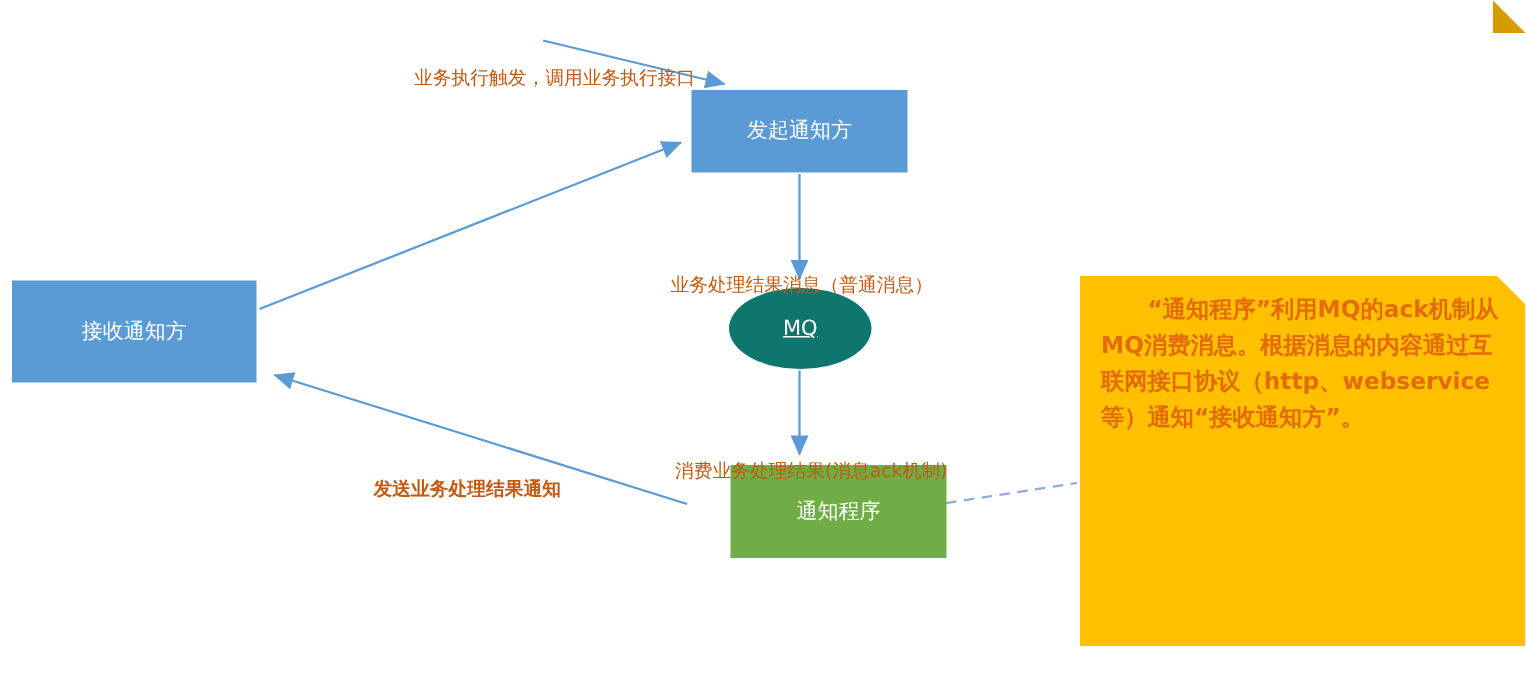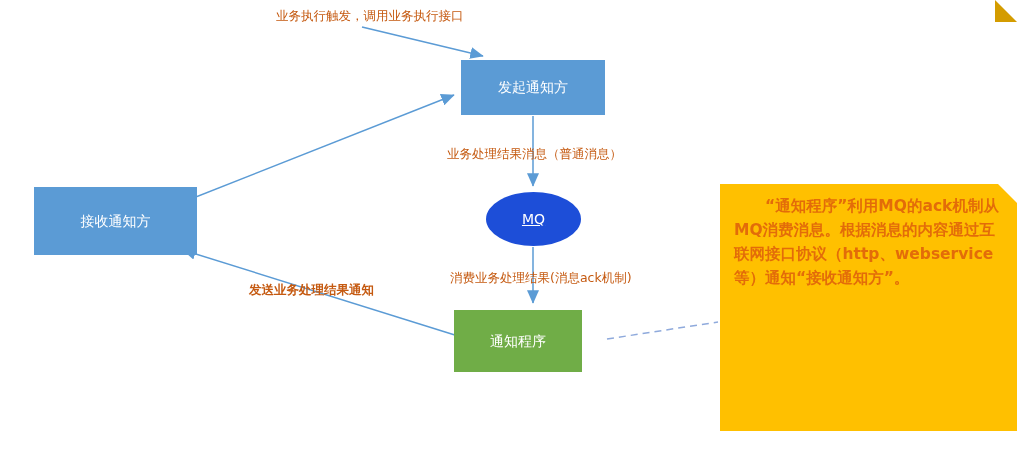--- a/index.html
+++ b/index.html
@@ -39,41 +39,41 @@
   }
   .node-initiator {
     left: 461px; top: 60px;
     width: 144px; height: 55px;
     background: #5B9BD5;
     justify-content: center;
   }
   .node-mq {
     left: 486px; top: 192px;
     width: 95px; height: 54px;
-    background: #1d4ed8;
+    background: #0f766e;
     border-radius: 50%;
     text-decoration: underline;
   }
   .node-program {
-    left: 454px; top: 310px;
-    width: 128px; height: 62px;
+    left: 487px; top: 310px;
+    width: 144px; height: 62px;
     background: #70AD47;
     text-align: center;
   }
   .node-receiver {
     left: 8px; top: 187px;
     width: 163px; height: 68px;
     background: #5B9BD5;
-    margin-left: 26px;
   }
   .edge-label {
     position: absolute;
     font-size: 12.5px;
     color: #C55A11;
     white-space: nowrap;
+    margin-top: 36px;
   }
   .lbl-trigger  { left: 276px; top: 8px; }
   .lbl-periodic { left: 223px; top: 127px; }
   .lbl-result   { left: 447px; top: 146px; }
   .lbl-consume  { left: 450px; top: 270px; }
   .lbl-send     { left: 249px; top: 282px; font-weight: bold; }
   .note {
     position: absolute;
     left: 720px; top: 184px;
     width: 300px; height: 247px;

